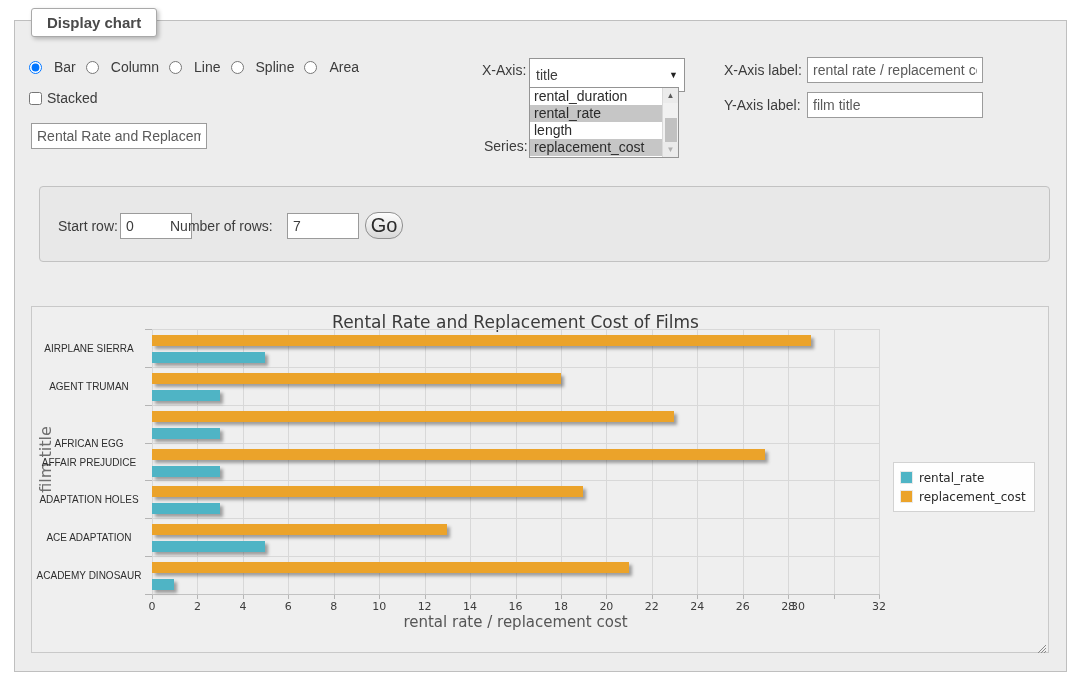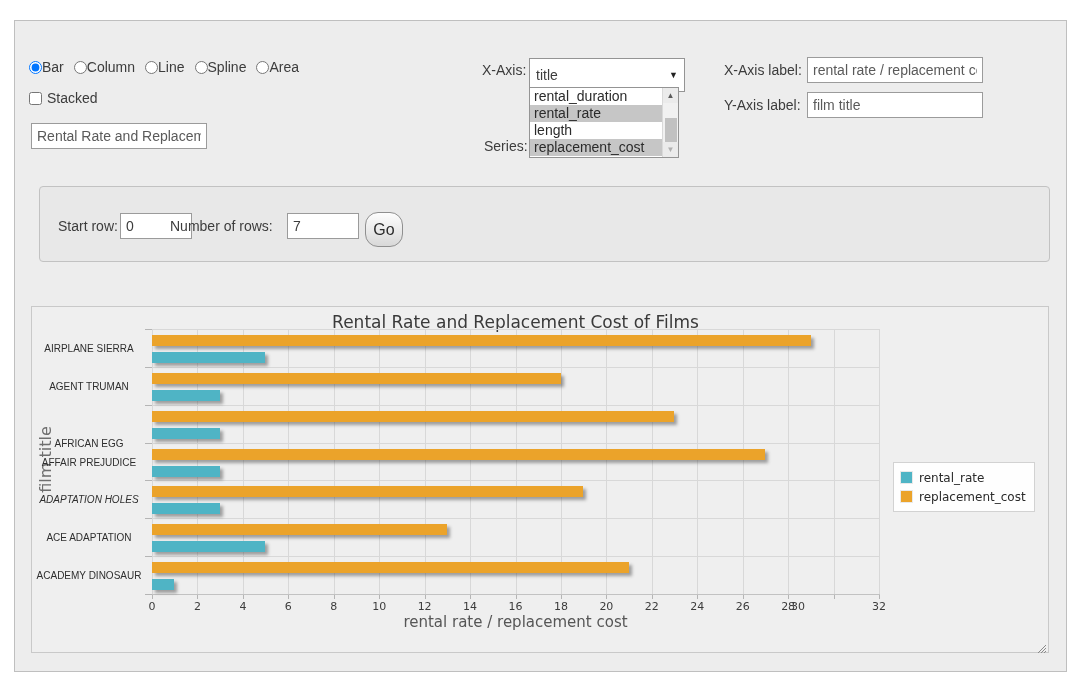--- a/index.html
+++ b/index.html
@@ -11,21 +11,21 @@
 
   .legendbox { position:absolute; left:16px; top:-13px; background:#ffffff;
     border:1px solid #a9a9a9; border-radius:3px; padding:5px 15px;
     font-size:15px; font-weight:bold; color:#4a4a4a;
     box-shadow:2px 2px 4px rgba(0,0,0,0.25); }
 
   .lbl { position:absolute; font-size:14px; color:#3c3c3c; white-space:nowrap; }
 
   .radio-row { position:absolute; left:14px; top:38px; display:flex; align-items:center;
     font-size:14px; color:#3c3c3c; }
-  .radio-row label { margin:0 10px 0 0; }
+  .radio-row label { margin:0 10px 0 12px; }
   .radio-row input { margin:0; }
 
   .stacked-row { position:absolute; left:14px; top:69px; display:flex; align-items:center;
     font-size:14px; color:#3c3c3c; }
   .stacked-row label { margin-left:5px; }
 
   input[type="text"] { border:1px solid #9b9b9b; background:#ffffff; font-size:14px;
     color:#5a5a5a; padding:2px 5px; font-family:"Liberation Sans", sans-serif; }
 
   .title-input { position:absolute; left:16px; top:102px; width:176px; height:26px; }
@@ -48,22 +48,22 @@
   .lb-up { top:0; }
   .lb-down { bottom:0; color:#b0b0b0; }
   .lb-thumb { position:absolute; left:2px; top:30px; width:12px; height:24px; background:#c1c1c1; }
 
   .axis-input { position:absolute; width:176px; height:26px; }
 
   .row-panel { position:absolute; left:24px; top:165px; width:1011px; height:76px;
     background:#e8e8e8; border:1px solid #c2c2c2; border-radius:4px; }
   .row-panel .lbl { top:31px; }
   .row-panel input { position:absolute; top:26px; width:72px; height:26px; color:#3c3c3c; }
-  .go-btn { position:absolute; left:325px; top:25px; width:38px; height:35px;
-    border:1px solid #8f8f8f; border-radius:13px; font-size:16px; color:#2b2b2b;
+  .go-btn { position:absolute; left:325px; top:25px; width:38px; height:27px;
+    border:1px solid #8f8f8f; border-radius:13px; font-size:20px; color:#2b2b2b;
     background:linear-gradient(#fdfdfd,#d8d8d8); cursor:pointer;
     font-family:"Liberation Sans", sans-serif; }
 
   
   .chart { position:absolute; left:16px; top:285px; width:1018px; height:347px;
     background:#efefef; border:1px solid #c9c9c9; font-family:"DejaVu Sans", sans-serif; }
   .chart-title { position:absolute; left:120px; top:5px; width:727px; text-align:center;
     font-size:17px; color:#3a3a3a; }
   .gl-v { position:absolute; width:1px; background:#d8d8d8; top:22px; height:265px; }
   .gl-h { position:absolute; height:1px; background:#d8d8d8; left:120px; width:727px; }
@@ -83,20 +83,21 @@
     border:1px solid #d2d2d2; padding:5px 8px 5px 6px; }
   .legend-item { display:flex; align-items:center; height:19px; cursor:pointer; }
   .legend-swatch { width:13px; height:13px; margin-right:6px; border:1px solid #e9e9e9; }
   .legend-text { font-size:12px; color:#2a2a2a; white-space:nowrap; }
   .resize-handle { position:absolute; right:1px; bottom:1px; width:12px; height:12px; }
 </style>
 </head>
 <body>
 
 <div class="fieldset">
+  <div class="legendbox">Display chart</div>
 
   <div class="radio-row" id="chartTypeGroup">
       <input type="radio" name="ctype" id="ct0" checked="" style="">
       <label for="ct0">Bar</label>
       <input type="radio" name="ctype" id="ct1" style="">
       <label for="ct1">Column</label>
       <input type="radio" name="ctype" id="ct2" style="">
       <label for="ct2">Line</label>
       <input type="radio" name="ctype" id="ct3" style="">
       <label for="ct3">Spline</label>
@@ -240,21 +241,21 @@
       <div class="bar" style="left: 120px; top: 82.8571px; width: 67.9291px; background: rgb(79, 180, 197);"></div>
       <div class="cat-label" style="top: 72.8571px;">AGENT TRUMAN</div>
       <div class="bar" style="left: 120px; top: 103.714px; width: 522.304px; background: rgb(235, 163, 42);"></div>
       <div class="bar" style="left: 120px; top: 120.714px; width: 67.9291px; background: rgb(79, 180, 197);"></div>
       <div class="cat-label" style="top: 110.714px; margin-top: 19px;">AFRICAN EGG</div>
       <div class="bar" style="left: 120px; top: 141.571px; width: 613.179px; background: rgb(235, 163, 42);"></div>
       <div class="bar" style="left: 120px; top: 158.571px; width: 67.9291px; background: rgb(79, 180, 197);"></div>
       <div class="cat-label" style="top: 148.571px;">AFFAIR PREJUDICE</div>
       <div class="bar" style="left: 120px; top: 179.429px; width: 431.429px; background: rgb(235, 163, 42);"></div>
       <div class="bar" style="left: 120px; top: 196.429px; width: 67.9291px; background: rgb(79, 180, 197);"></div>
-      <div class="cat-label" style="top: 186.429px; font-style: italic;">ADAPTATION HOLES</div>
+      <div class="cat-label" style="top: 186.429px;">ADAPTATION HOLES</div>
       <div class="bar" style="left: 120px; top: 217.286px; width: 295.117px; background: rgb(235, 163, 42);"></div>
       <div class="bar" style="left: 120px; top: 234.286px; width: 113.367px; background: rgb(79, 180, 197);"></div>
       <div class="cat-label" style="top: 224.286px;">ACE ADAPTATION</div>
       <div class="bar" style="left: 120px; top: 255.143px; width: 476.867px; background: rgb(235, 163, 42);"></div>
       <div class="bar" style="left: 120px; top: 272.143px; width: 22.4916px; background: rgb(79, 180, 197);"></div>
       <div class="cat-label" style="top: 262.143px;">ACADEMY DINOSAUR</div>
     </div>
 </div>
 
 </body></html>

